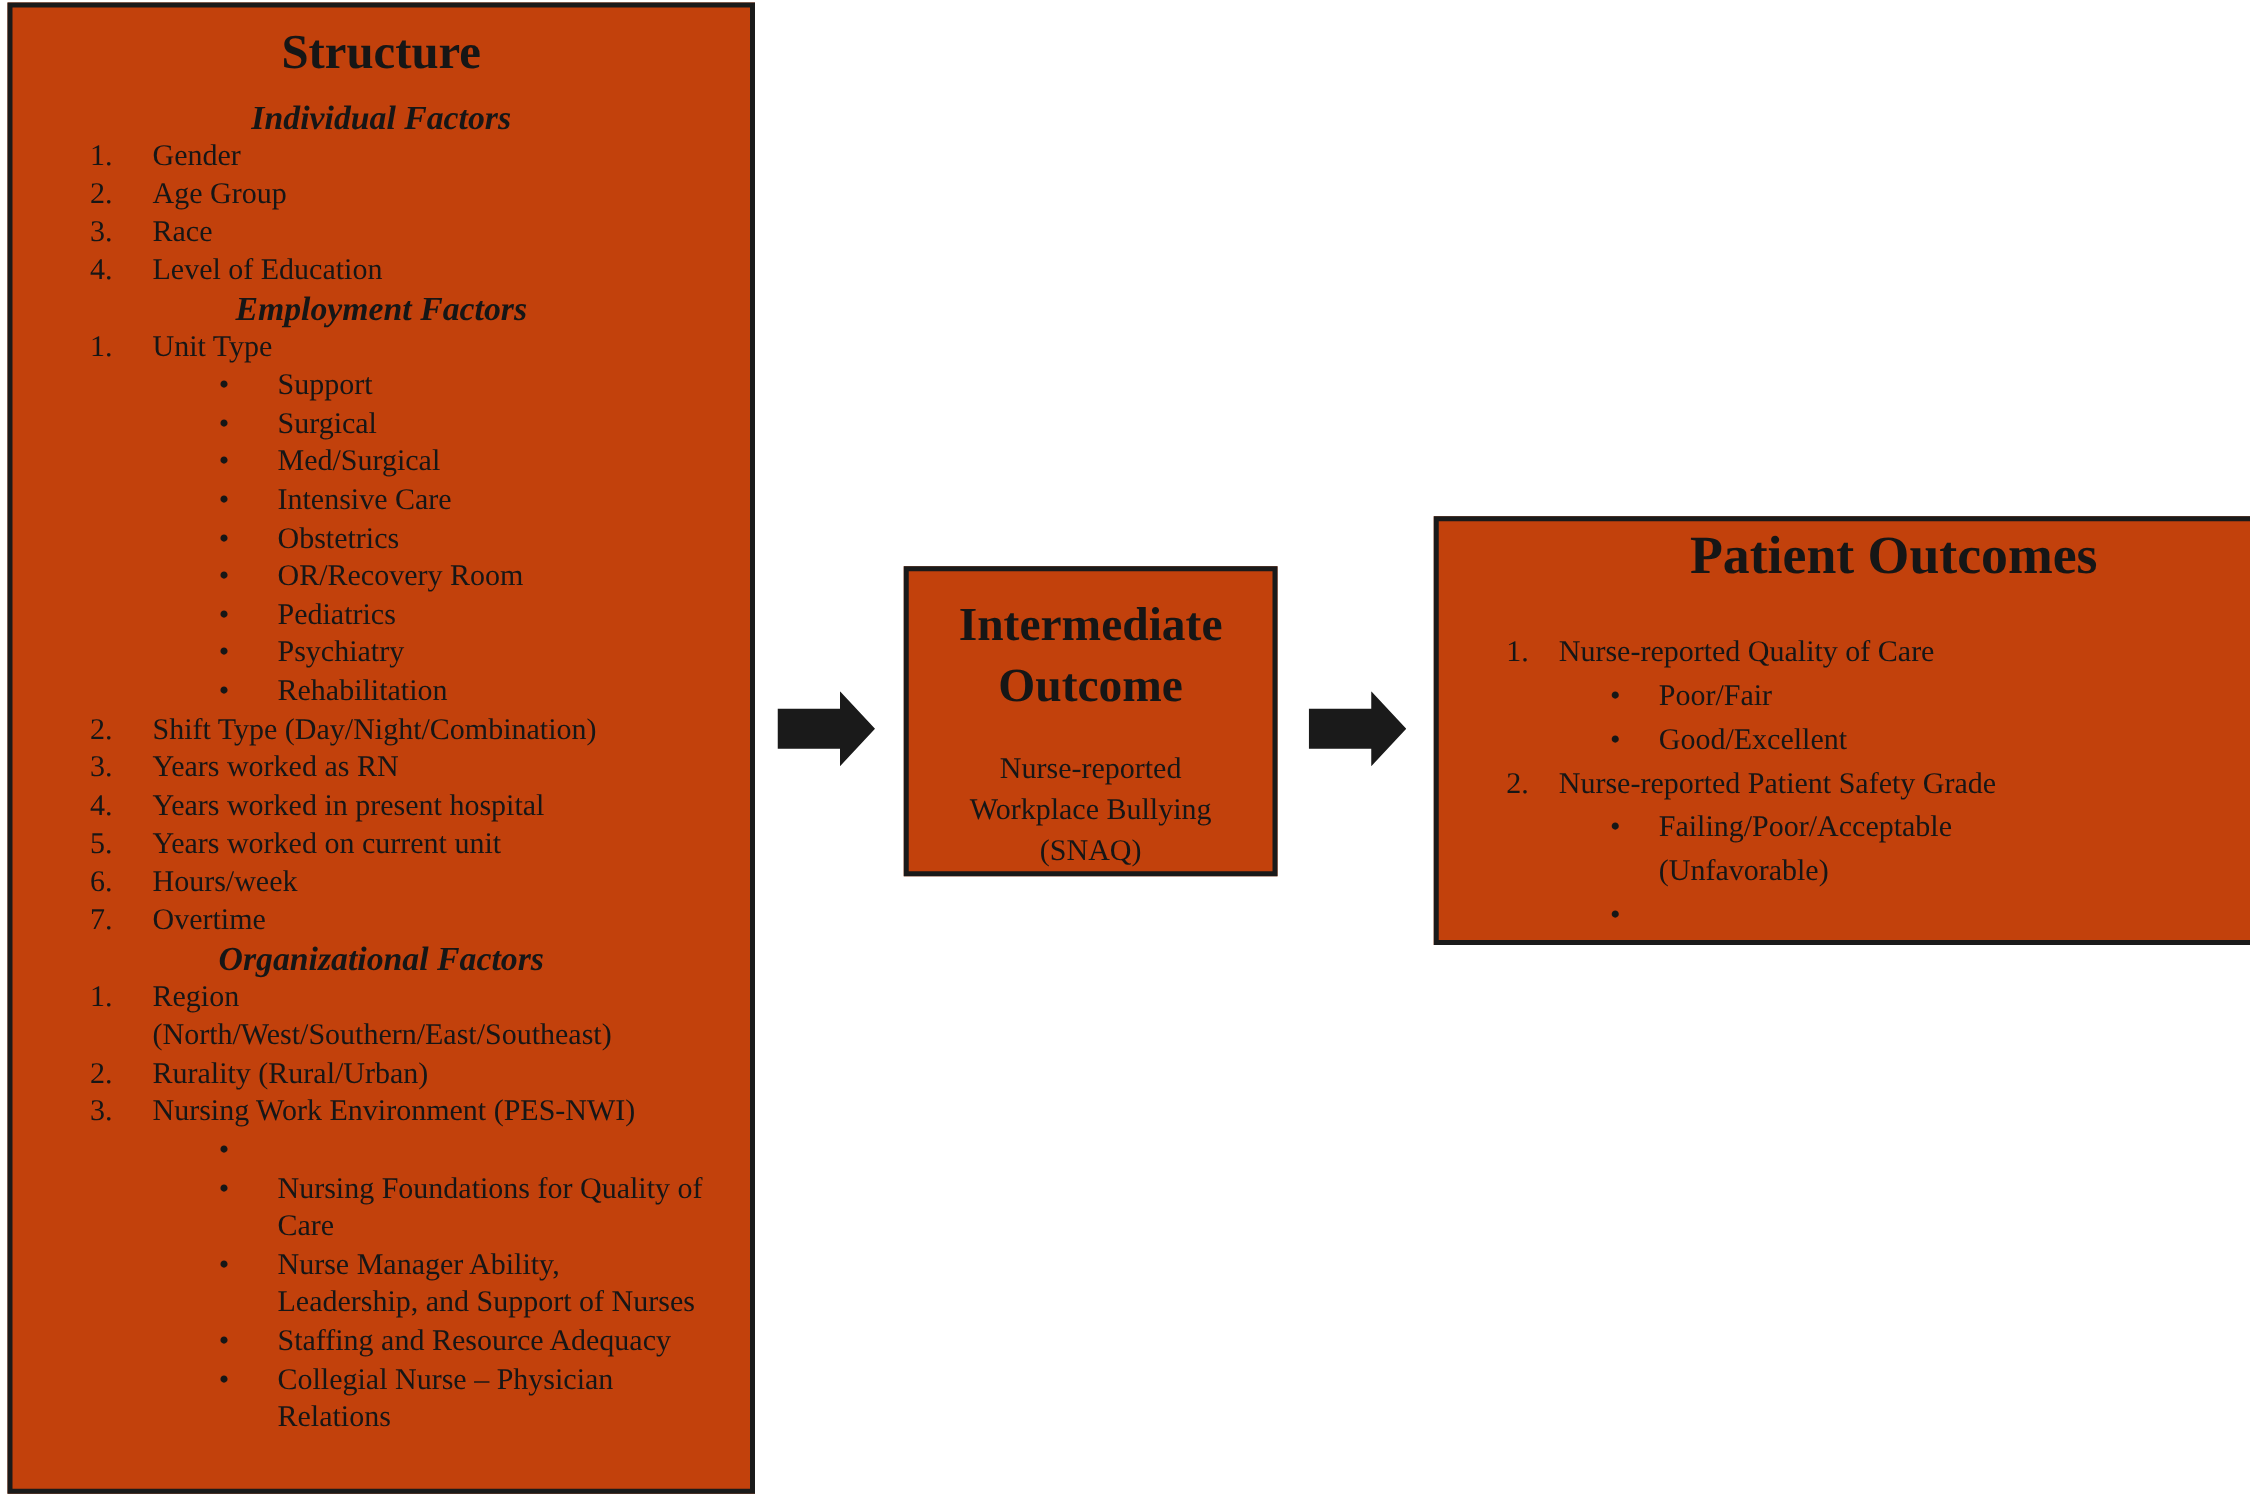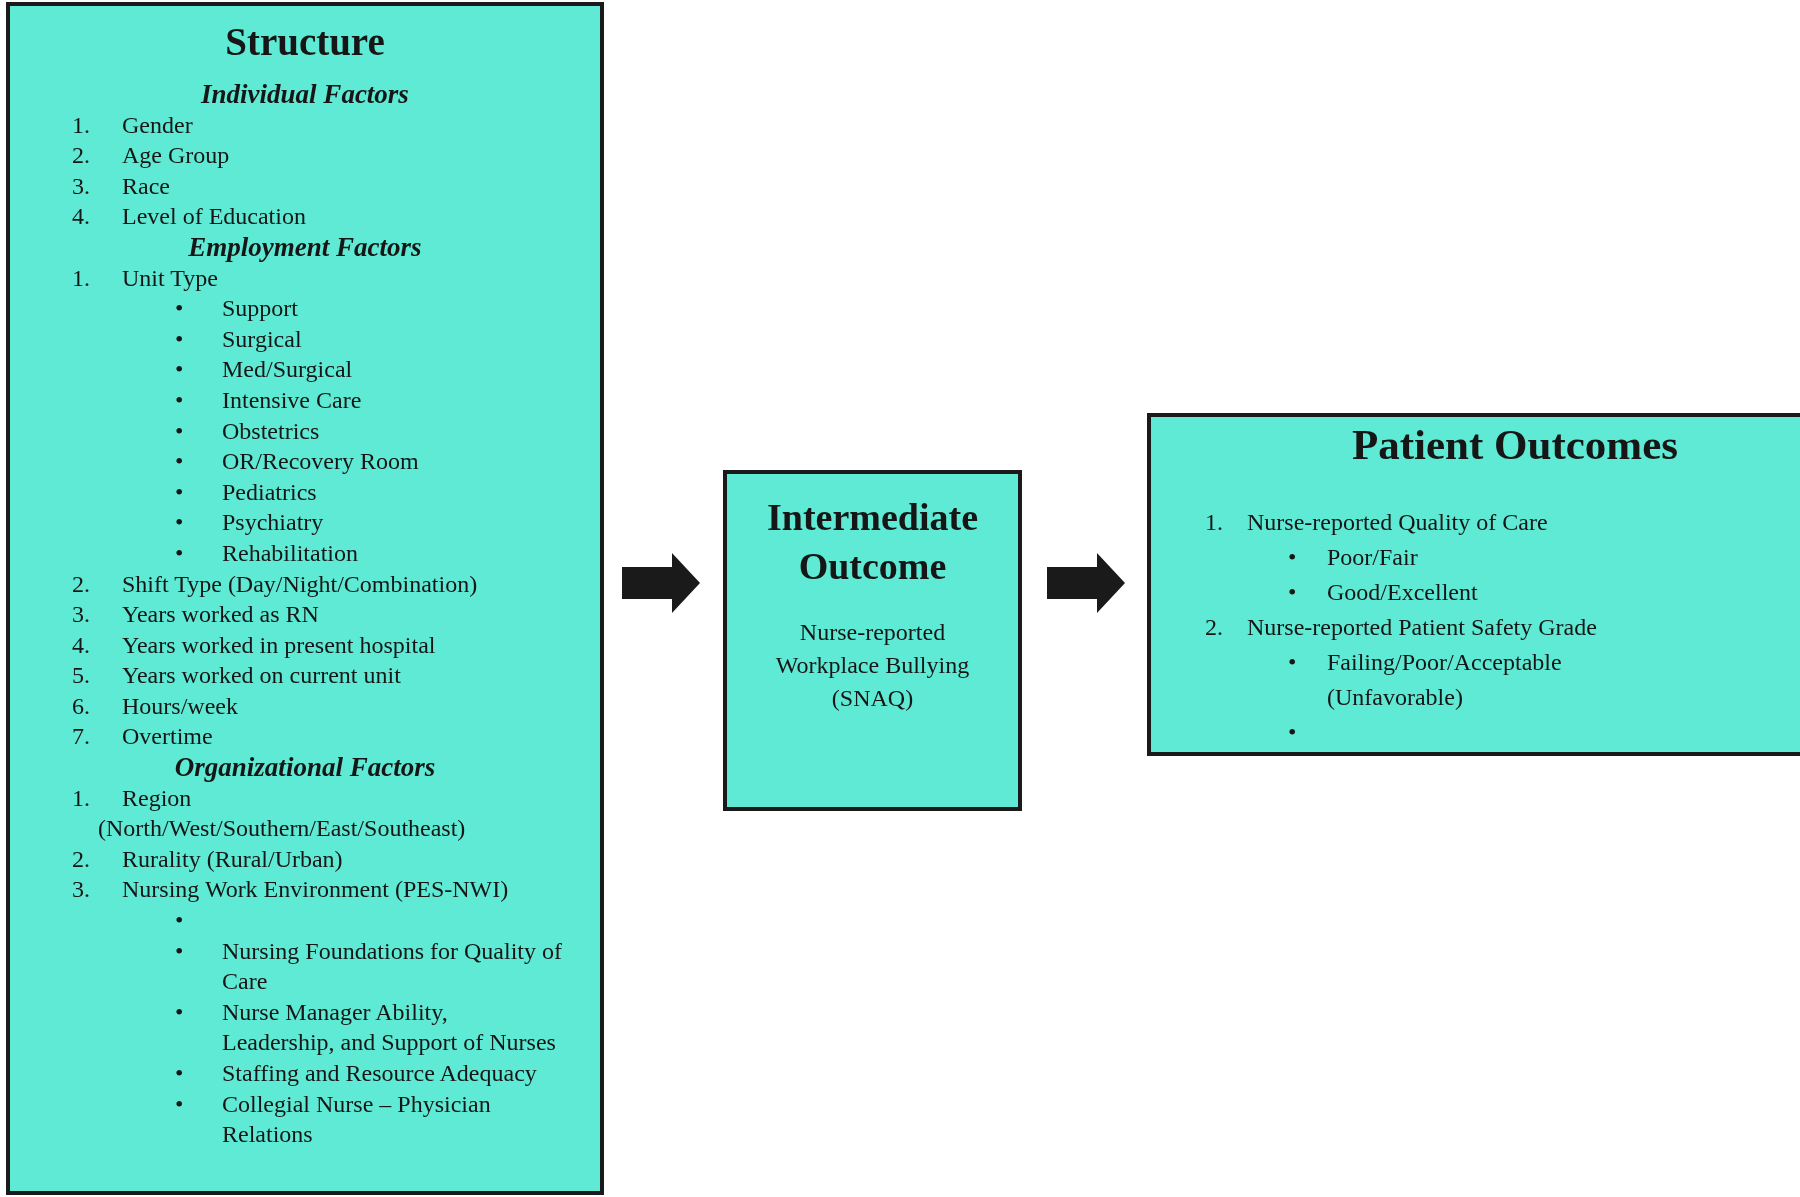--- a/index.html
+++ b/index.html
@@ -1,20 +1,20 @@
 <!DOCTYPE html>
 <html><head>
 <meta charset="utf-8">
 <style>
   html,body{margin:0;padding:0;background:#ffffff;}
   body{font-family:"Liberation Serif","DejaVu Serif",serif;color:#161616;}
   .canvas{position:relative;width:1800px;height:1197px;background:#ffffff;overflow:hidden;}
-  .box{position:absolute;box-sizing:border-box;border:4px solid #1a1a1a;background:#5eead4;}
+  .box{position:absolute;box-sizing:border-box;border:4px solid #1a1a1a;background:#c2410c;}
   .structure-box{left:6px;top:2px;width:598px;height:1193px;}
-  .intermediate-box{left:723px;top:470px;width:299px;height:341px;text-align:center;}
+  .intermediate-box{left:723px;top:453px;width:299px;height:248px;text-align:center;}
   .patient-box{left:1147px;top:413px;width:736px;height:343px;}
 
   .box-title{margin:0;text-align:center;font-weight:bold;}
   .structure-box .box-title{margin-top:12px;font-size:39px;line-height:48px;}
   .intermediate-box .box-title{margin-top:19px;font-size:38px;line-height:49px;padding:0 28px;}
   .patient-box .box-title{margin-top:3px;font-size:43px;line-height:50px;}
 
   .mid-body{margin-top:25px;font-size:24px;line-height:33px;padding:0 32px;}
 
   .lines{font-size:24px;}
@@ -22,21 +22,21 @@
   .num{flex:none;}
   .dot{flex:none;}
 
   .structure-lines{margin-top:13px;}
   .structure-lines .line{height:30.6px;line-height:30.6px;}
   .structure-lines .line.section{display:block;text-align:center;font-weight:bold;font-size:27px;font-style:italic;}
   .structure-lines .line.item{padding-left:62px;}
   .structure-lines .num{width:50px;}
   .structure-lines .line.bullet{padding-left:165px;}
   .structure-lines .dot{width:47px;}
-  .structure-lines .line.cont{padding-left:88px;align-items:flex-end;}
+  .structure-lines .line.cont{padding-left:112px;align-items:flex-end;}
   .structure-lines .line.bcont{padding-left:212px;}
 
   .patient-lines{margin-top:35px;}
   .patient-lines .line{height:35px;line-height:35px;}
   .patient-lines .line.item{padding-left:54px;}
   .patient-lines .num{width:42px;}
   .patient-lines .line.bullet{padding-left:137px;}
   .patient-lines .dot{width:39px;}
   .patient-lines .line.bcont{padding-left:176px;}
 

